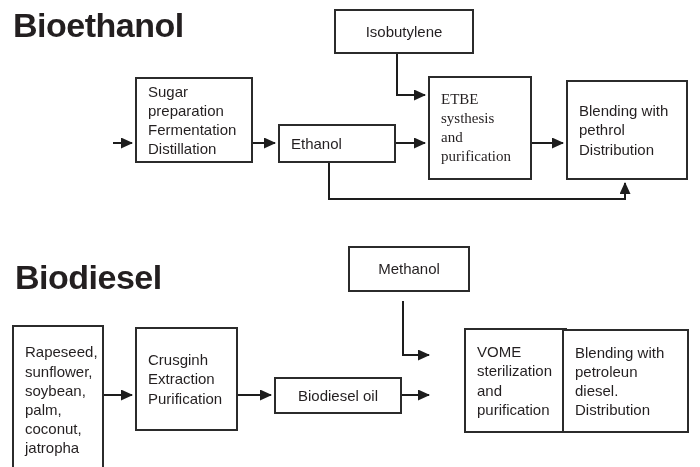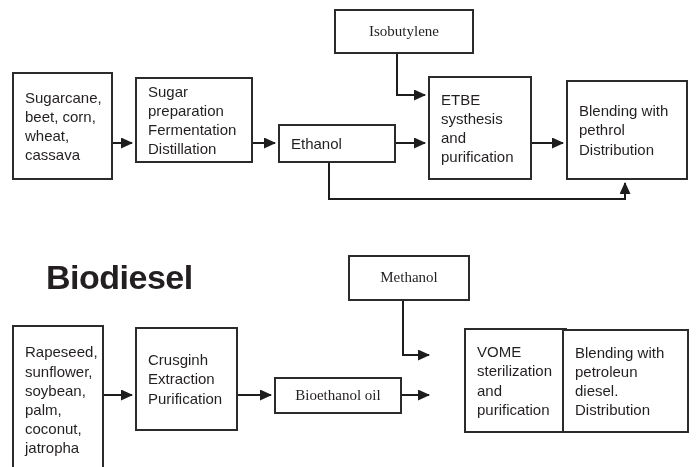--- a/index.html
+++ b/index.html
@@ -35,21 +35,20 @@
     display: flex;
     align-items: center;
     justify-content: flex-start;
     text-align: left;
     padding: 4px 5px 4px 11px;
   }
   .node.centered {
     justify-content: center;
     text-align: left;
     padding: 4px 11px;
-    font-family: Liberation Serif, serif;
   }
   #arrow-layer {
     position: absolute;
     left: 0;
     top: 0;
     width: 700px;
     height: 467px;
     pointer-events: none;
   }
   #arrow-layer path {
@@ -77,60 +76,57 @@
     <path d="M397,54 L397,95 L425,95" marker-end="url(#ah)"></path>
     <path d="M329,163 L329,199 L625,199 L625,183" marker-end="url(#ah)"></path>
 
     <path d="M104,395 L132,395" marker-end="url(#ah)"></path>
     <path d="M238,395 L271,395" marker-end="url(#ah)"></path>
     <path d="M402,395 L429,395" marker-end="url(#ah)"></path>
     <path d="M535,395 L559,395" marker-end="url(#ah)"></path>
     <path d="M403,301 L403,355 L429,355" marker-end="url(#ah)"></path>
   </svg>
 
+  <div class="section-title" style="left:13px; top:6px;">Bioethanol</div>
 
-  <div class="node" style="left:12px; top:72px; width:101px; height:108px;">Sugarcane,
-beet, corn,
-wheat,
-cassava</div>
 
   <div class="node" style="left:135px; top:77px; width:118px; height:86px;">Sugar
 preparation
 Fermentation
 Distillation</div>
 
   <div class="node centered" style="left:334px; top:9px; width:140px; height:45px;">Isobutylene</div>
 
   <div class="node" style="left:278px; top:124px; width:118px; height:39px; ">Ethanol</div>
 
-  <div class="node" style="left:428px; top:76px; width:104px; height:104px;">ETBE
+  <div class="node" style="left:428px; top:76px; width:104px; height:104px;font-family:Liberation Serif, serif;">ETBE
 systhesis
 and
 purification</div>
 
   <div class="node" style="left:566px; top:80px; width:122px; height:100px;">Blending with
 pethrol
 Distribution</div>
 
-  <div class="section-title" style="left:15px; top:258px;margin-left:31px;">Biodiesel</div>
+  <div class="section-title" style="left:15px; top:258px;">Biodiesel</div>
 
   <div class="node" style="left:12px; top:325px; width:92px; height:150px;">Rapeseed,
 sunflower,
 soybean,
 palm,
 coconut,
 jatropha</div>
 
   <div class="node" style="left:135px; top:327px; width:103px; height:104px;">Crusginh
 Extraction
 Purification</div>
 
-  <div class="node centered" style="left:348px; top:255px; width:122px; height:46px;">Methanol</div>
+  <div class="node centered" style="left:348px; top:246px; width:122px; height:46px;">Methanol</div>
 
-  <div class="node centered" style="left:274px; top:377px; width:128px; height:37px;">Bioethanol oil</div>
+  <div class="node centered" style="left:274px; top:377px; width:128px; height:37px;">Biodiesel oil</div>
 
   <div class="node" style="left:432px; top:328px; width:103px; height:105px;margin-left:32px;">VOME
 sterilization
 and
 purification</div>
 
   <div class="node" style="left:562px; top:329px; width:127px; height:104px;">Blending with
 petroleun
 diesel.
 Distribution</div>

